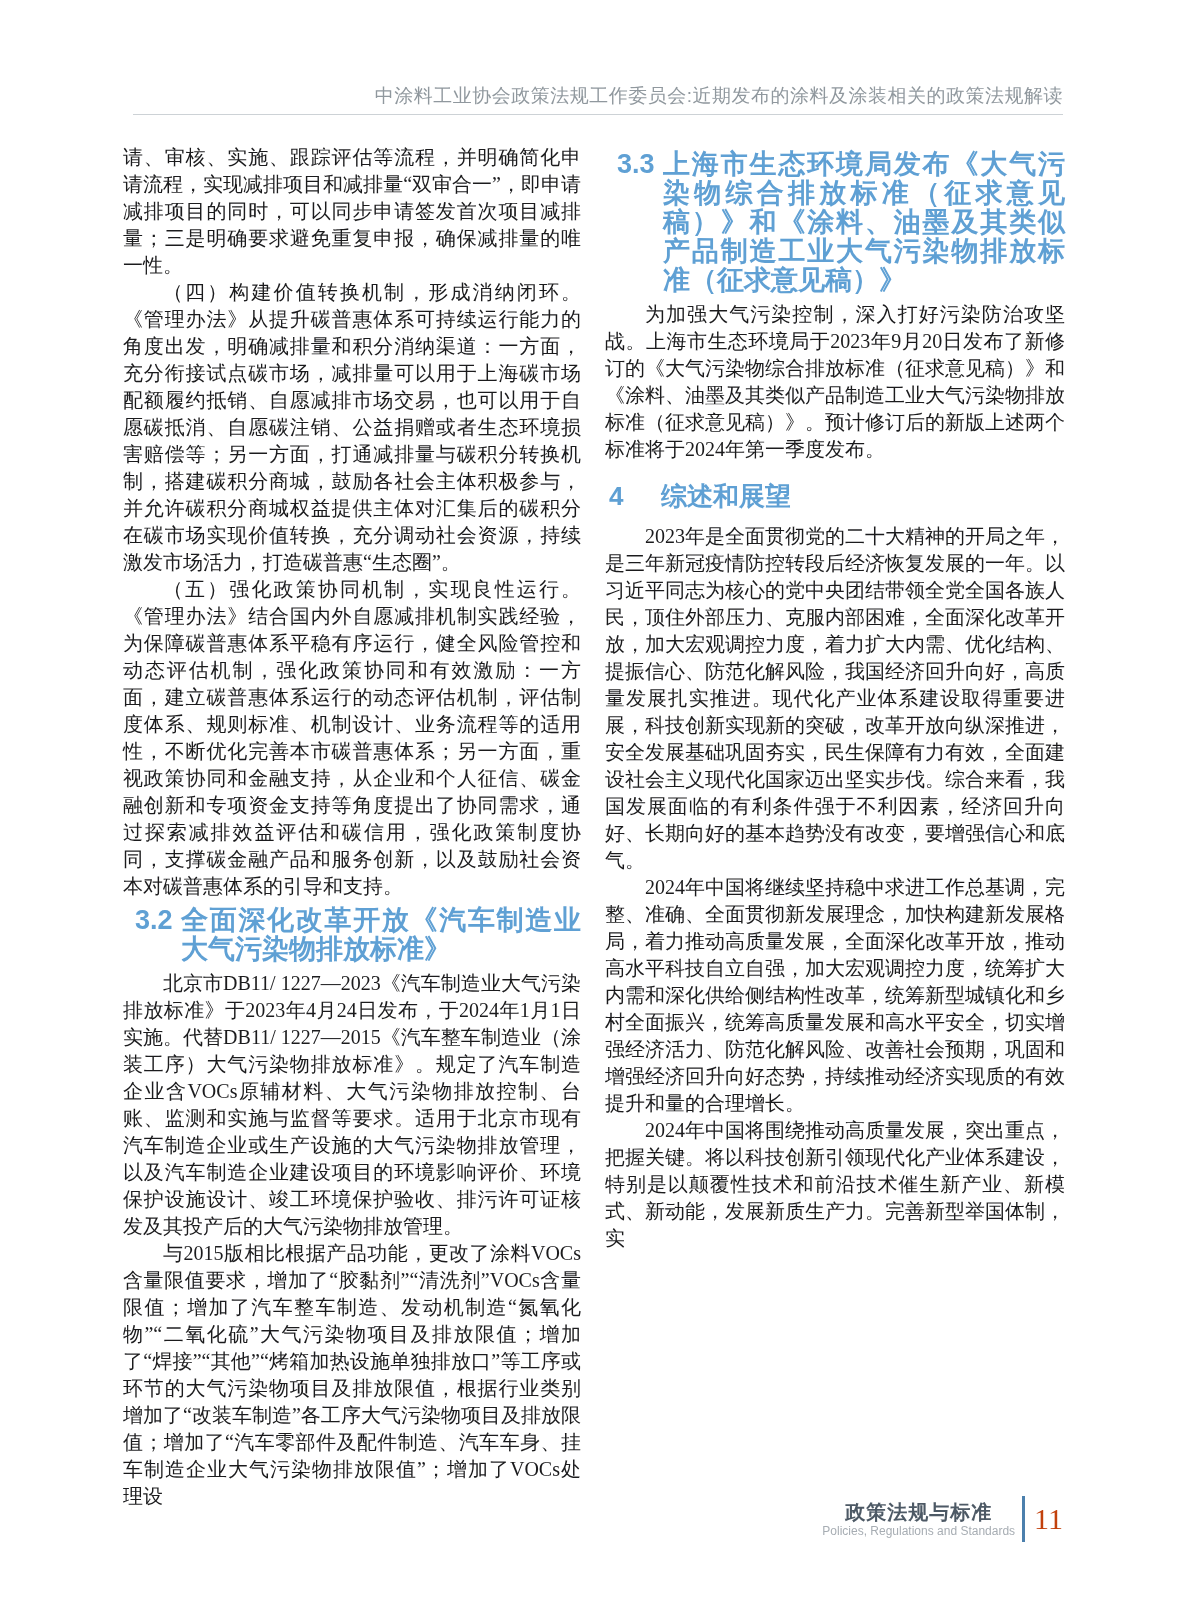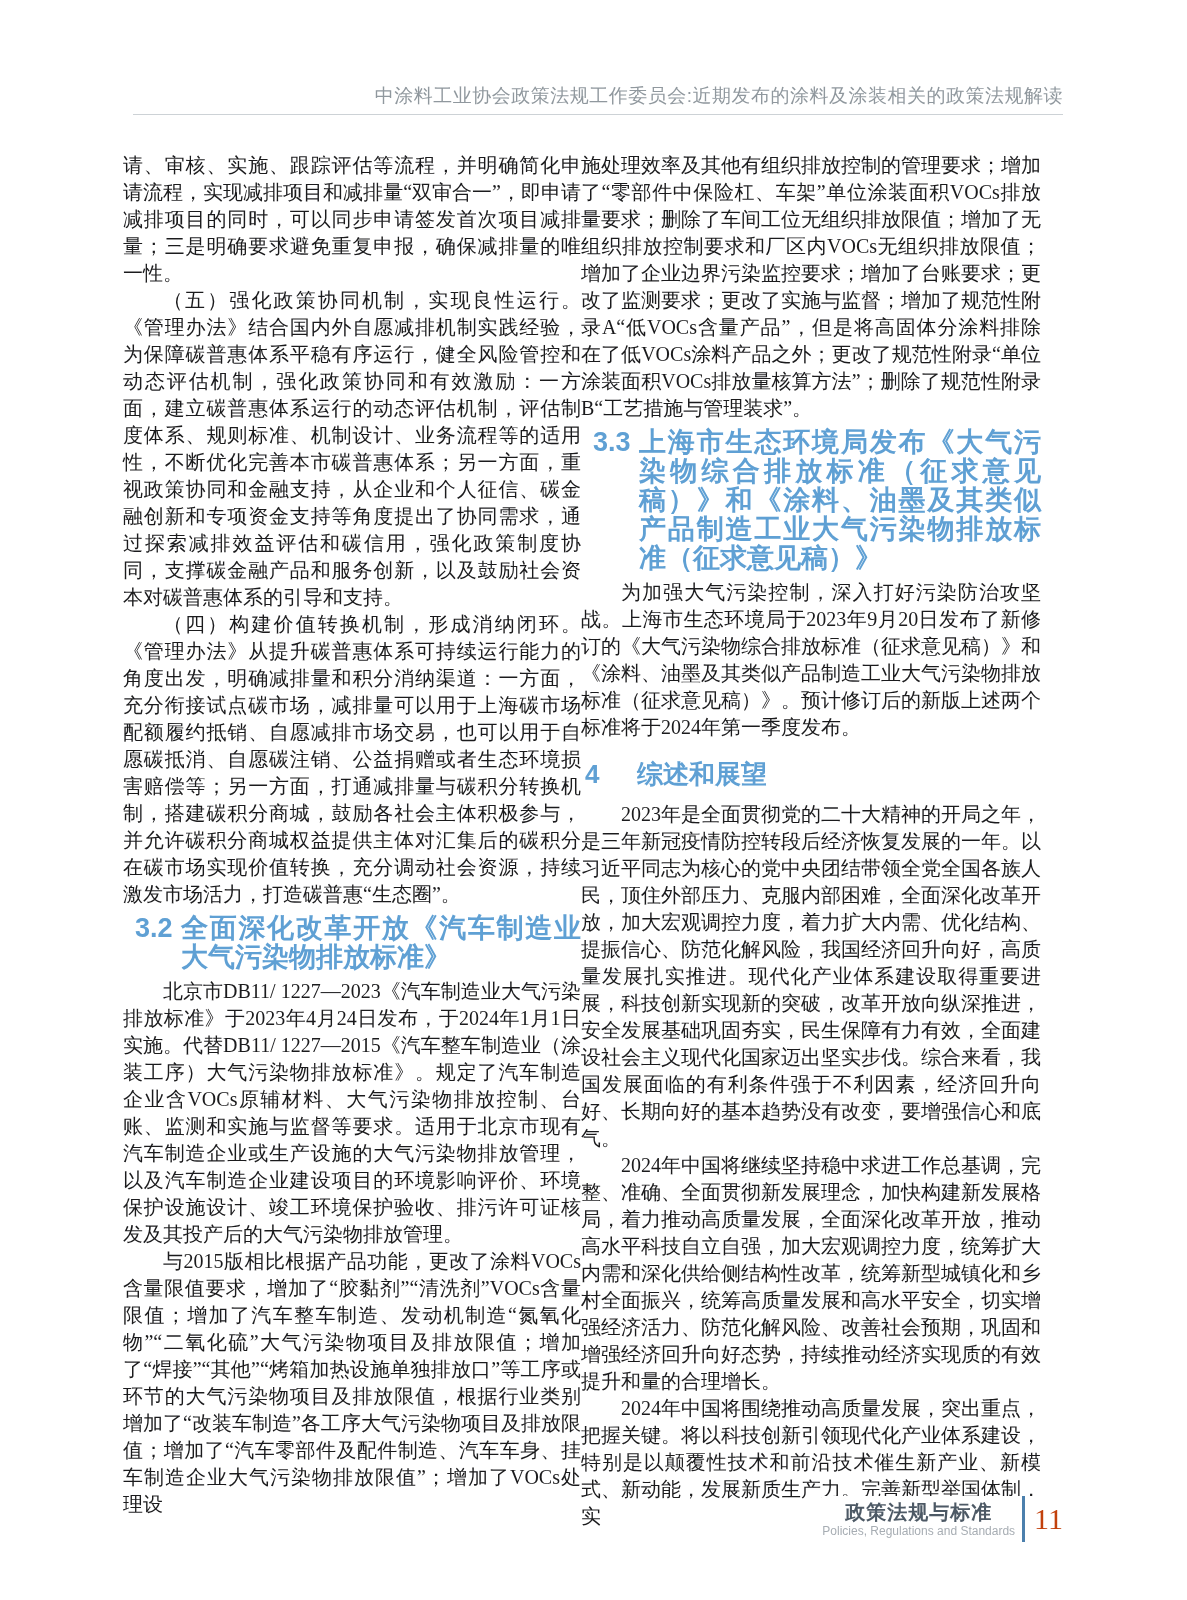--- a/index.html
+++ b/index.html
@@ -12,21 +12,21 @@
   .header-text{
     position:absolute;top:83px;right:124px;
     font-family:"Liberation Sans","DejaVu Sans",sans-serif;
     font-size:19px;color:#90989e;letter-spacing:0.5px;white-space:nowrap;
   }
   .header-rule{
     position:absolute;top:114px;left:133px;right:124px;height:1px;background:#cdd2d6;
   }
   
   .content{
-    position:absolute;top:152px;left:123px;display:flex;
+    position:absolute;top:144px;left:123px;display:flex;gap:24px;
   }
   .col-left{width:458px;}
   .col-right{width:460px;}
   p.body{
     margin:0;font-size:20px;line-height:27px;
     text-align:justify;text-justify:inter-ideograph;color:#1b1b1d;
   }
   p.indent{text-indent:2em;}
   
   .subheading{
@@ -60,34 +60,33 @@
 </head>
 <body>
 
 <div class="header-text">中涂料工业协会政策法规工作委员会:近期发布的涂料及涂装相关的政策法规解读</div>
 <div class="header-rule"></div>
 
 <div class="content">
 
   <div class="col-left">
     <p class="body">请、审核、实施、跟踪评估等流程，并明确简化申请流程，实现减排项目和减排量“双审合一”，即申请减排项目的同时，可以同步申请签发首次项目减排量；三是明确要求避免重复申报，确保减排量的唯一性。</p>
+    <p class="body indent">（四）构建价值转换机制，形成消纳闭环。《管理办法》从提升碳普惠体系可持续运行能力的角度出发，明确减排量和积分消纳渠道：一方面，充分衔接试点碳市场，减排量可以用于上海碳市场配额履约抵销、自愿减排市场交易，也可以用于自愿碳抵消、自愿碳注销、公益捐赠或者生态环境损害赔偿等；另一方面，打通减排量与碳积分转换机制，搭建碳积分商城，鼓励各社会主体积极参与，并允许碳积分商城权益提供主体对汇集后的碳积分在碳市场实现价值转换，充分调动社会资源，持续激发市场活力，打造碳普惠“生态圈”。</p>
     <p class="body indent">（五）强化政策协同机制，实现良性运行。《管理办法》结合国内外自愿减排机制实践经验，为保障碳普惠体系平稳有序运行，健全风险管控和动态评估机制，强化政策协同和有效激励：一方面，建立碳普惠体系运行的动态评估机制，评估制度体系、规则标准、机制设计、业务流程等的适用性，不断优化完善本市碳普惠体系；另一方面，重视政策协同和金融支持，从企业和个人征信、碳金融创新和专项资金支持等角度提出了协同需求，通过探索减排效益评估和碳信用，强化政策制度协同，支撑碳金融产品和服务创新，以及鼓励社会资本对碳普惠体系的引导和支持。</p>
-    <p class="body indent">（四）构建价值转换机制，形成消纳闭环。《管理办法》从提升碳普惠体系可持续运行能力的角度出发，明确减排量和积分消纳渠道：一方面，充分衔接试点碳市场，减排量可以用于上海碳市场配额履约抵销、自愿减排市场交易，也可以用于自愿碳抵消、自愿碳注销、公益捐赠或者生态环境损害赔偿等；另一方面，打通减排量与碳积分转换机制，搭建碳积分商城，鼓励各社会主体积极参与，并允许碳积分商城权益提供主体对汇集后的碳积分在碳市场实现价值转换，充分调动社会资源，持续激发市场活力，打造碳普惠“生态圈”。</p>
 
     <div class="subheading">
       <span class="num">3.2</span>
       <span class="txt">全面深化改革开放《汽车制造业大气污染物排放标准》</span>
     </div>
 
     <p class="body indent">北京市DB11/ 1227—2023《汽车制造业大气污染排放标准》于2023年4月24日发布，于2024年1月1日实施。代替DB11/ 1227—2015《汽车整车制造业（涂装工序）大气污染物排放标准》。规定了汽车制造企业含VOCs原辅材料、大气污染物排放控制、台账、监测和实施与监督等要求。适用于北京市现有汽车制造企业或生产设施的大气污染物排放管理，以及汽车制造企业建设项目的环境影响评价、环境保护设施设计、竣工环境保护验收、排污许可证核发及其投产后的大气污染物排放管理。</p>
     <p class="body indent">与2015版相比根据产品功能，更改了涂料VOCs含量限值要求，增加了“胶黏剂”“清洗剂”VOCs含量限值；增加了汽车整车制造、发动机制造“氮氧化物”“二氧化硫”大气污染物项目及排放限值；增加了“焊接”“其他”“烤箱加热设施单独排放口”等工序或环节的大气污染物项目及排放限值，根据行业类别增加了“改装车制造”各工序大气污染物项目及排放限值；增加了“汽车零部件及配件制造、汽车车身、挂车制造企业大气污染物排放限值”；增加了VOCs处理设</p>
   </div>
 
   <div class="col-right">
-    <p class="body">施处理效率及其他有组织排放控制的管理要求；增加了“零部件中保险杠、车架”单位涂装面积VOCs排放量要求；删除了车间工位无组织排放限值；增加了无组织排放控制要求和厂区内VOCs无组织排放限值；增加了企业边界污染监控要求；增加了台账要求；更改了监测要求；更改了实施与监督；增加了规范性附录A“低VOCs含量产品”，但是将高固体分涂料排除在了低VOCs涂料产品之外；更改了规范性附录“单位涂装面积VOCs排放量核算方法”；删除了规范性附录B“工艺措施与管理装求”。</p>
 
     <div class="subheading">
       <span class="num">3.3</span>
       <span class="txt">上海市生态环境局发布《大气污染物综合排放标准（征求意见稿）》和《涂料、油墨及其类似产品制造工业大气污染物排放标准（征求意见稿）》</span>
     </div>
 
     <p class="body indent">为加强大气污染控制，深入打好污染防治攻坚战。上海市生态环境局于2023年9月20日发布了新修订的《大气污染物综合排放标准（征求意见稿）》和《涂料、油墨及其类似产品制造工业大气污染物排放标准（征求意见稿）》。预计修订后的新版上述两个标准将于2024年第一季度发布。</p>
 
     <div class="major-heading">
       <span class="num">4</span>

